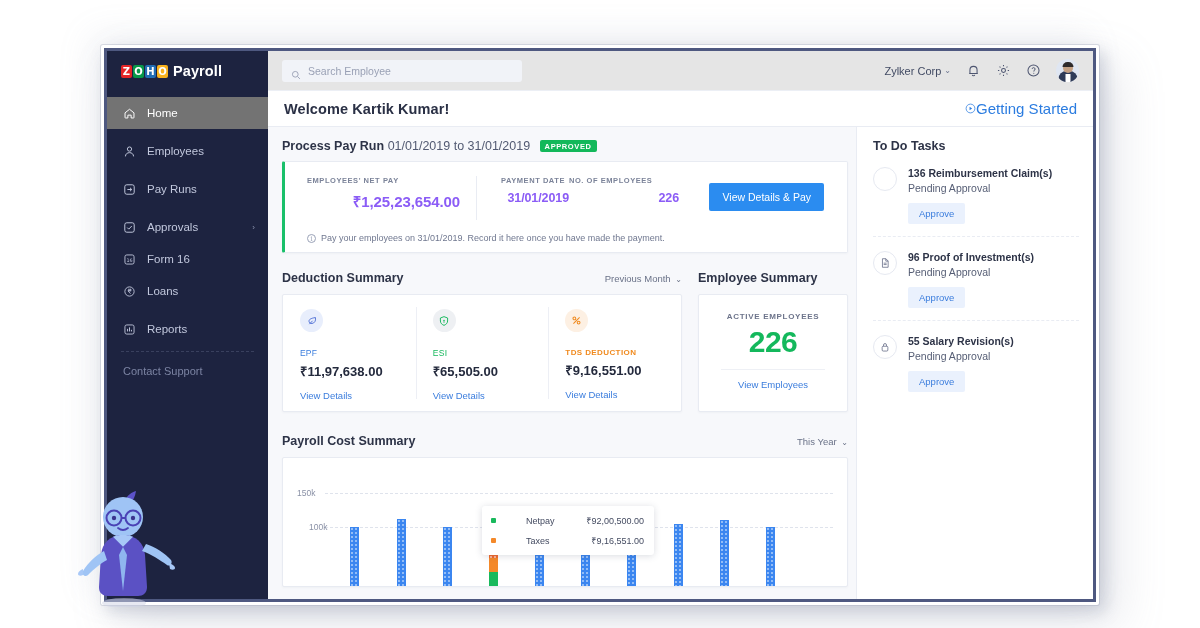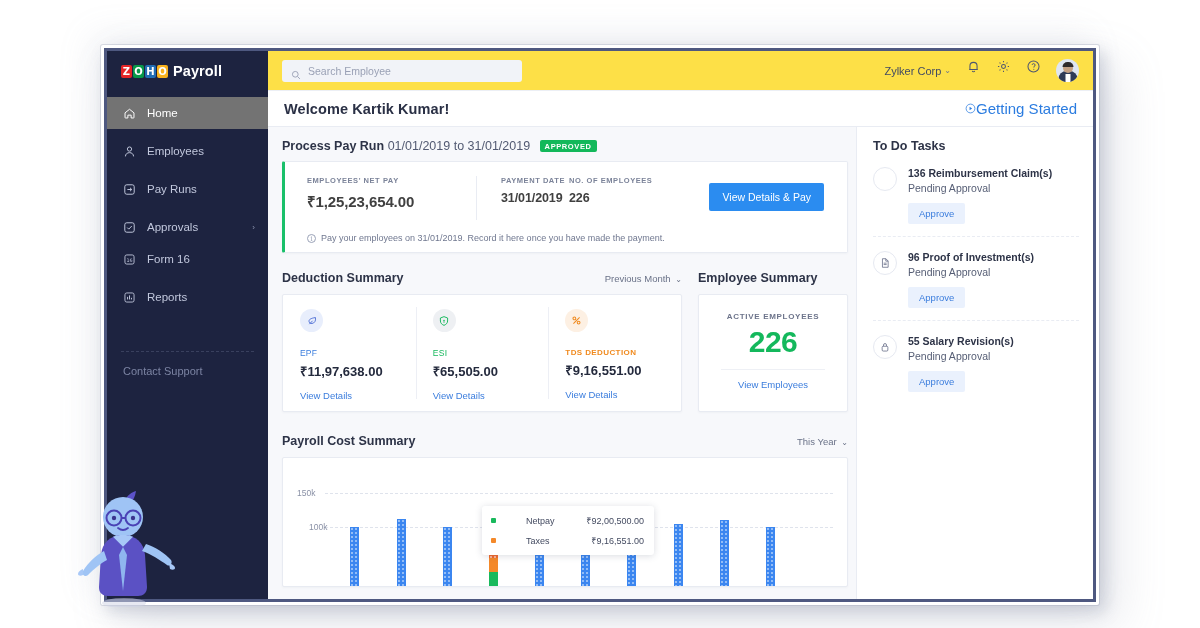--- a/index.html
+++ b/index.html
@@ -68,34 +68,34 @@
     position: absolute; left: 16px; top: 314px;
     font-size: 11px; color: #7b melhorar; color:#7c84a3;
     cursor: pointer;
   }
 
   
   #main { flex: 1; background: #f7f8fb; position: relative; overflow: hidden; }
 
   
   .topbar {
-    height: 40px; background: #fde047; border-bottom: 1px solid #eceff5;
+    height: 40px; background: #e5e5e5; border-bottom: 1px solid #eceff5;
     display: flex; align-items: center; padding: 0 14px;
   }
   .search-box {
     width: 240px; height: 22px; background: #f1f3f8; border-radius: 3px;
     display: flex; align-items: center; gap: 7px; padding: 0 9px;
   }
   .search-box .mag { width: 10px; height: 10px; flex:0 0 10px; }
   .search-box input {
     border: none; background: transparent; outline: none;
     font-family: "Liberation Sans", sans-serif; font-size: 10.5px; color: #9aa1b5; width: 100%;
   }
   .search-box input::placeholder { color: #9aa1b5; }
-  .topbar-right { margin-left: auto; display: flex; gap: 15px; }
+  .topbar-right { margin-left: auto; display: flex; align-items: center; gap: 15px; }
   .org-name { font-size: 11px; color: #414a63; display: flex; align-items: center; gap: 3px; cursor: pointer;}
   .org-name .caret { font-size: 8px; color:#6c7590; }
   .tb-ico { width: 15px; height: 15px; cursor: pointer; }
   .tb-ico svg { display: block; }
   .avatar {
     width: 23px; height: 23px; border-radius: 50%; overflow: hidden;
     background: #dfe6f2; position: relative; flex: 0 0 23px;
   }
   .avatar .face { position:absolute; left:50%; top:4px; transform:translateX(-50%);
      width:10px; height:10px; border-radius:50%; background:#c3a084; }
@@ -136,21 +136,21 @@
   
   .payrun-card {
     margin-top: 8px; background: #fff; border: 1px solid #e8ebf2;
     border-left: 3px solid #19c06a; border-radius: 2px;
     height: 92px; padding: 14px 0 0 22px; position: relative;
     box-shadow: 0 1px 2px rgba(60,70,100,.04);
   }
   .payrun-stats { display: flex; align-items: flex-start; }
   .stat { position: relative; }
   .stat .lbl { font-size: 7.5px; letter-spacing: .55px; color: #7b8399; font-weight: 600; }
-  .stat .val { font-size: 15px; font-weight: 700; color: #404040; margin-top: 6px; letter-spacing: -.1px;}
+  .stat .val { font-size: 15px; font-weight: 700; color: #8b5cf6; margin-top: 6px; letter-spacing: -.1px; text-align: right;}
   .stat .val.sm { font-size: 12.5px; }
   .stat.netpay { width: 170px; border-right: 1px solid #e9ecf3; padding-right: 16px; min-height: 44px;}
   .stat.paydate { width: 92px; padding-left: 24px; }
   .stat.emps { width: 110px; }
   .btn-view-pay {
     position: absolute; right: 23px; top: 21px;
     background: #2b8cf0; color: #fff; border: none; border-radius: 2px;
     font-family: "Liberation Sans", sans-serif;
     font-size: 10.5px; padding: 8px 13px; cursor: pointer;
   }
@@ -316,20 +316,29 @@
         <div class="nav-item">
           <span class="ico">
             <svg viewBox="0 0 16 16" fill="none" stroke="currentColor" stroke-width="1.1">
                 <rect x="2.4" y="2.4" width="11.2" height="11.2" rx="2.2"></rect>
                 <text x="8" y="10.6" font-size="6" text-anchor="middle" fill="currentColor" stroke="none" font-family="DejaVu Sans">16</text>
               </svg>
           </span>
           <span>Form 16</span>
         </div>
 
+        <div class="nav-item">
+          <span class="ico">
+            <svg viewBox="0 0 16 16" fill="none" stroke="currentColor" stroke-width="1.1">
+                <circle cx="8" cy="8" r="5.7"></circle>
+                <path d="M6.1 5.3h4M6.1 7.1h4M9.2 5.3c1 0 1 1.8 0 1.8H6.1l3.1 3.6" stroke-width="1"></path>
+              </svg>
+          </span>
+          <span>Loans</span>
+        </div>
 
         <div class="nav-gap"></div>
         <div class="nav-item">
           <span class="ico">
             <svg viewBox="0 0 16 16" fill="none" stroke="currentColor" stroke-width="1.1">
                 <rect x="2.4" y="2.4" width="11.2" height="11.2" rx="2.2"></rect>
                 <path d="M5.6 10.4V7.2M8 10.4V5.4M10.4 10.4V8.4" stroke-width="1.2"></path>
               </svg>
           </span>
           <span>Reports</span>

